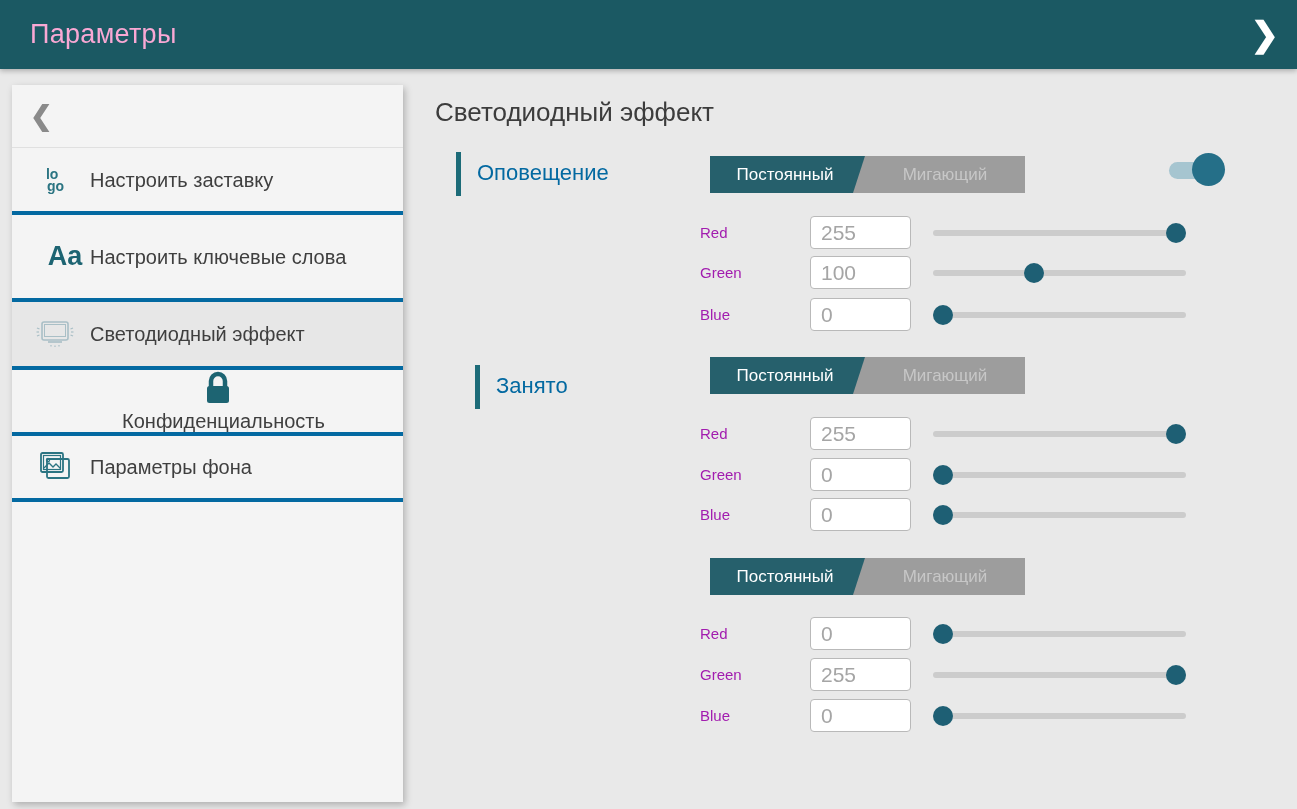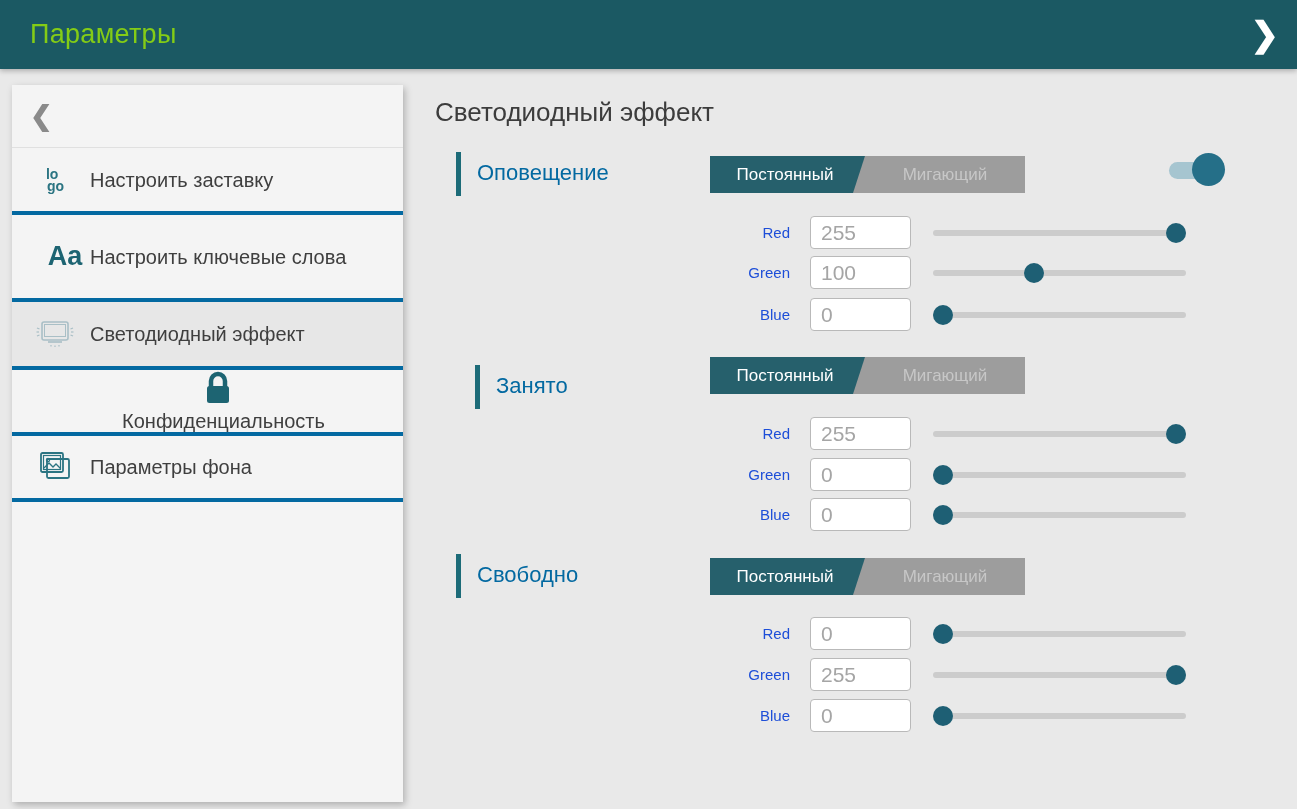--- a/index.html
+++ b/index.html
@@ -13,21 +13,21 @@
   }
 
   
   .header {
     position:absolute; left:0; top:0; width:1297px; height:69px;
     background:#1b5963;
     box-shadow:0 2px 5px rgba(0,0,0,0.25);
     display:flex; align-items:center;
     z-index:5;
   }
-  .header-title { color:#84cc16; font-size:27px; margin-left:30px; font-weight:400; letter-spacing:.3px;}
+  .header-title { color:#f9a8d4; font-size:27px; margin-left:30px; font-weight:400; letter-spacing:.3px;}
   .header-forward {
     position:absolute; right:18px; top:12px;
     color:#ffffff; font-size:34px; font-weight:bold;
     cursor:pointer; line-height:44px;
   }
 
   
   .sidebar {
     position:absolute; left:12px; top:85px; width:391px; height:717px;
     background:#f4f4f4;
@@ -98,21 +98,21 @@
   .toggle-knob {
     position:absolute; right:0; top:0; width:33px; height:33px;
     border-radius:50%; background:#256f88;
   }
 
   
   .rgb-row {
     position:absolute; left:265px; width:520px; height:33px;
     display:flex; align-items:center;
   }
-  .rgb-label { width:90px; text-align:right; font-size:15px; color:#1d4ed8; padding-right:0; }
+  .rgb-label { width:90px; font-size:15px; color:#a21caf; padding-right:0; }
   .rgb-input {
     margin-left:20px; width:101px; height:33px;
     border:1px solid #b9b9b9; border-radius:4px;
     background:#ffffff; color:#a5a5a5;
     font-size:21px; font-family:"Liberation Sans", sans-serif;
     padding-left:10px; outline:none;
   }
   .slider {
     position:relative; margin-left:22px; width:253px; height:6px;
     background:#cccccc; border-radius:3px; align-self:center; cursor:pointer;
@@ -264,24 +264,20 @@
     </div>
   </div>
   <div class="rgb-row" style="top:413px;">
     <div class="rgb-label">Blue</div>
     <input class="rgb-input" value="0" style="">
     <div class="slider">
       <div class="slider-knob" style="left: calc(0% + 0px);"></div>
     </div>
   </div>
 
-  <div class="section-header" style="top:469px;">
-    <div class="accent-bar"></div>
-    <div class="section-label">Свободно</div>
-  </div>
   <div class="segmented" style="top:473px;">
     <div class="seg-on"></div>
     <div class="seg-on-label">Постоянный</div>
     <div class="seg-off-label">Мигающий</div>
   </div>
 
   <div class="rgb-row" style="top:532px;">
     <div class="rgb-label">Red</div>
     <input class="rgb-input" value="0" style="">
     <div class="slider">

